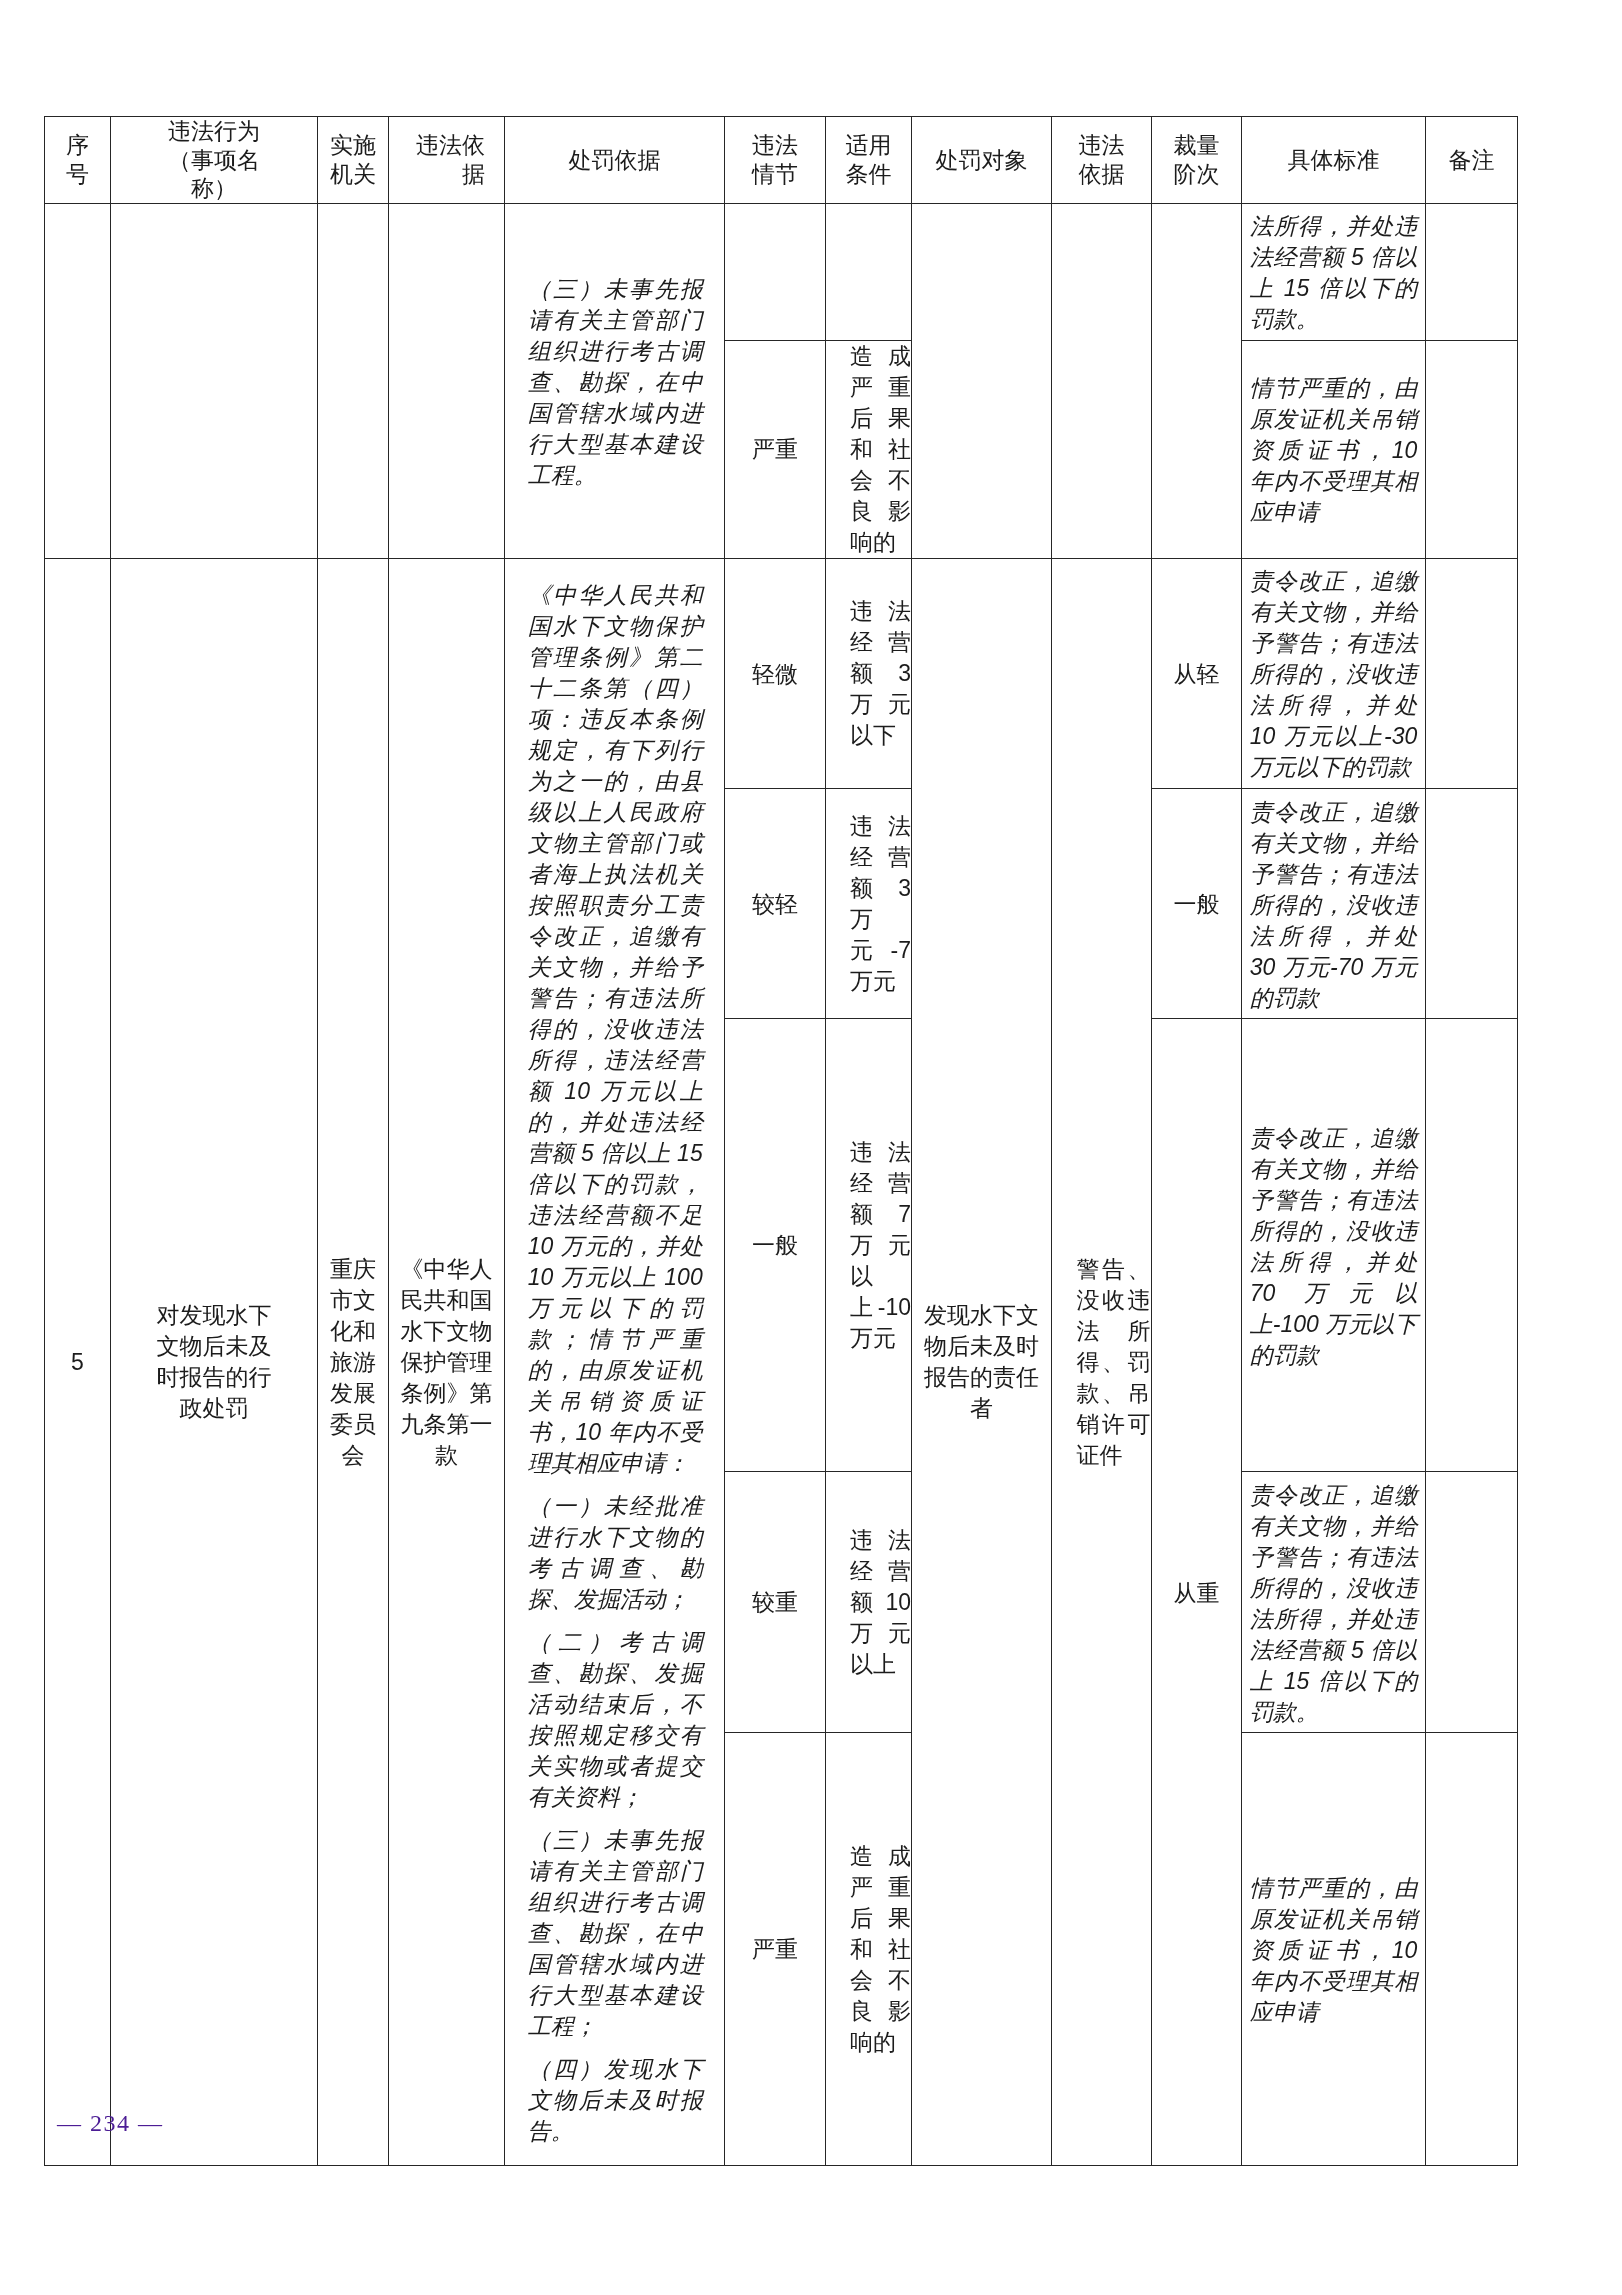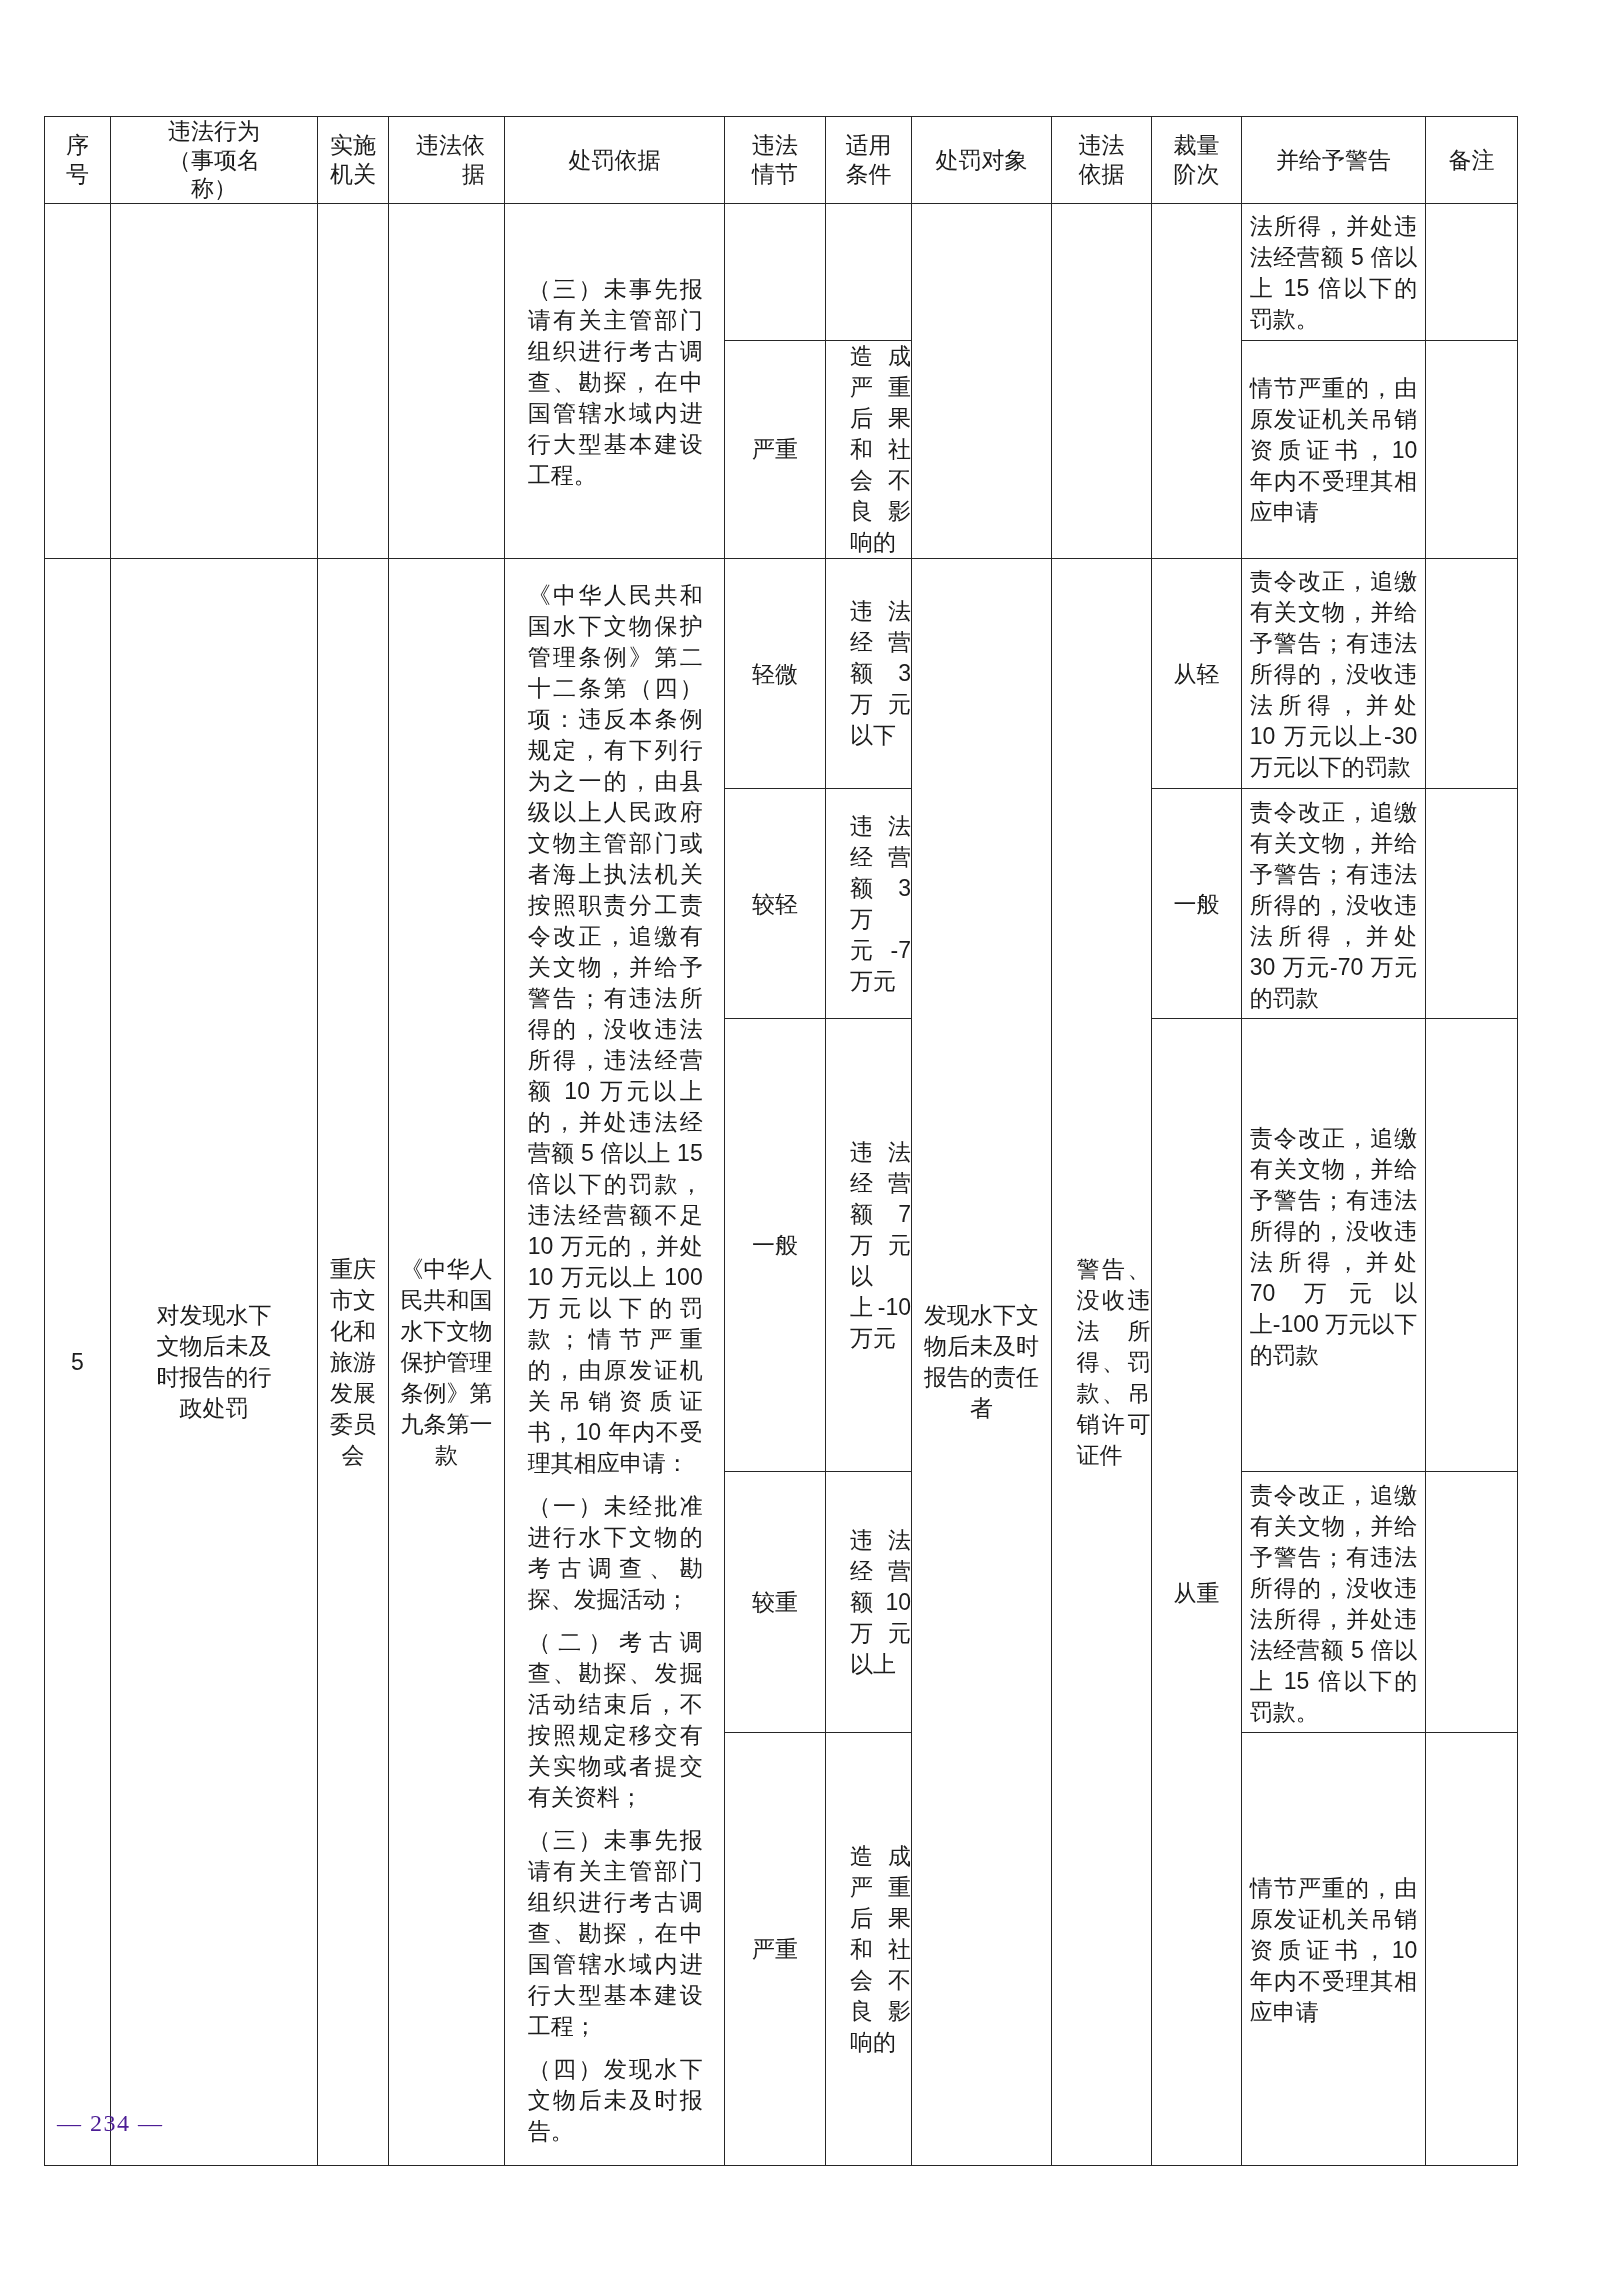--- a/index.html
+++ b/index.html
@@ -44,20 +44,21 @@
   .w100 { width:77px;text-align:right; }
   .w132 { width:102px; }
   .w96  { width:74px; }
   .w128 { width:99px; }
   .w155 { width:120px; }
   .w160 { width:123px; }
   .txt-block {
     display:block;
     text-align:justify;
     padding:6.2px 7.7px;
+    font-style:italic;
   }
   .basis-cell .txt-block { padding:9.3px 9.3px 6.2px 10.8px; }
   .standard-cell .txt-block { padding:7.7px 7.7px 4.6px 7.7px; }
   .txt-block p { margin:12px; }
   .cond-cell .inner, .types-cell .inner { text-align:justify;margin-left:24px; }
   .footer-pagenum {
     position:absolute;
     left:57px; top:2110px;
     font-size:24px;
     letter-spacing:1.5px;
@@ -91,21 +92,21 @@
       <th><span class="inner w34">序号</span></th>
       <th><span class="inner w132">违法行为（事项名称）</span></th>
       <th><span class="inner w64">实施机关</span></th>
       <th><span class="inner w100">违法依据</span></th>
       <th><span class="inner">处罚依据</span></th>
       <th><span class="inner w64">违法情节</span></th>
       <th><span class="inner w64">适用条件</span></th>
       <th><span class="inner">处罚对象</span></th>
       <th><span class="inner w64">违法依据</span></th>
       <th><span class="inner w64">裁量阶次</span></th>
-      <th><span class="inner">并给予警告</span></th>
+      <th><span class="inner">具体标准</span></th>
       <th><span class="inner">备注</span></th>
     </tr>
 
     <tr class="r-c1">
       <td rowspan="2"></td>
       <td rowspan="2"></td>
       <td rowspan="2"></td>
       <td rowspan="2"></td>
       <td rowspan="2" class="vtop basis-cell">
         <span class="txt-block">

